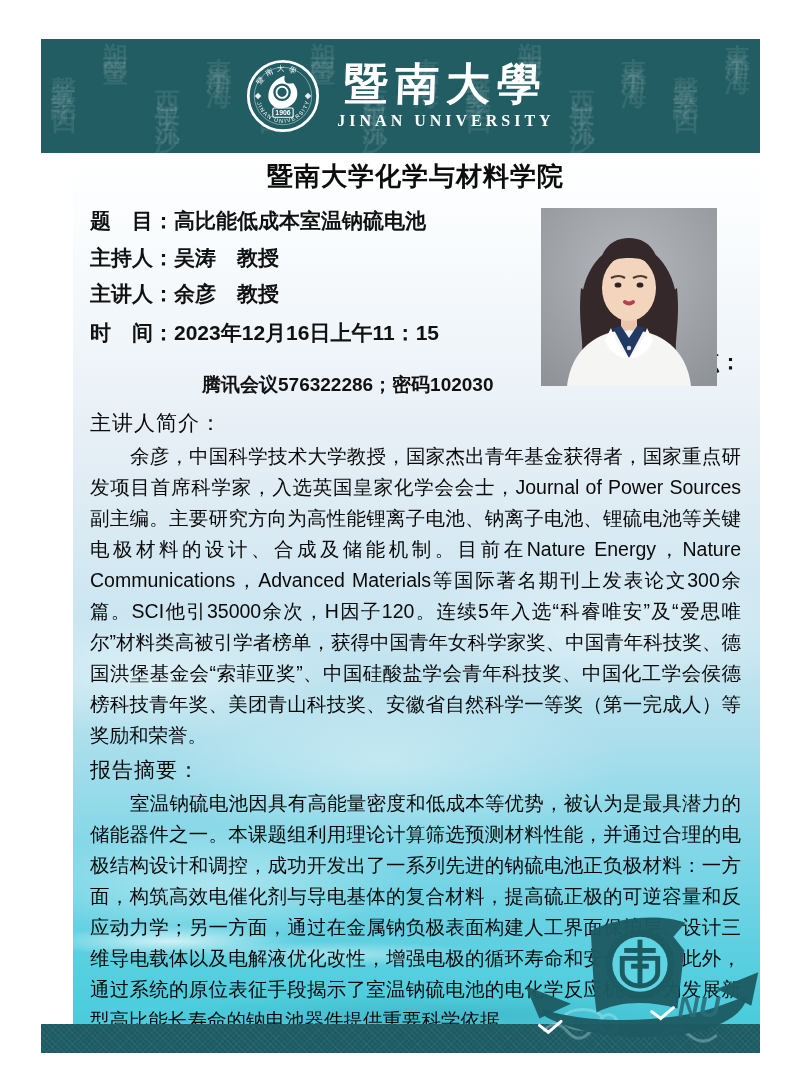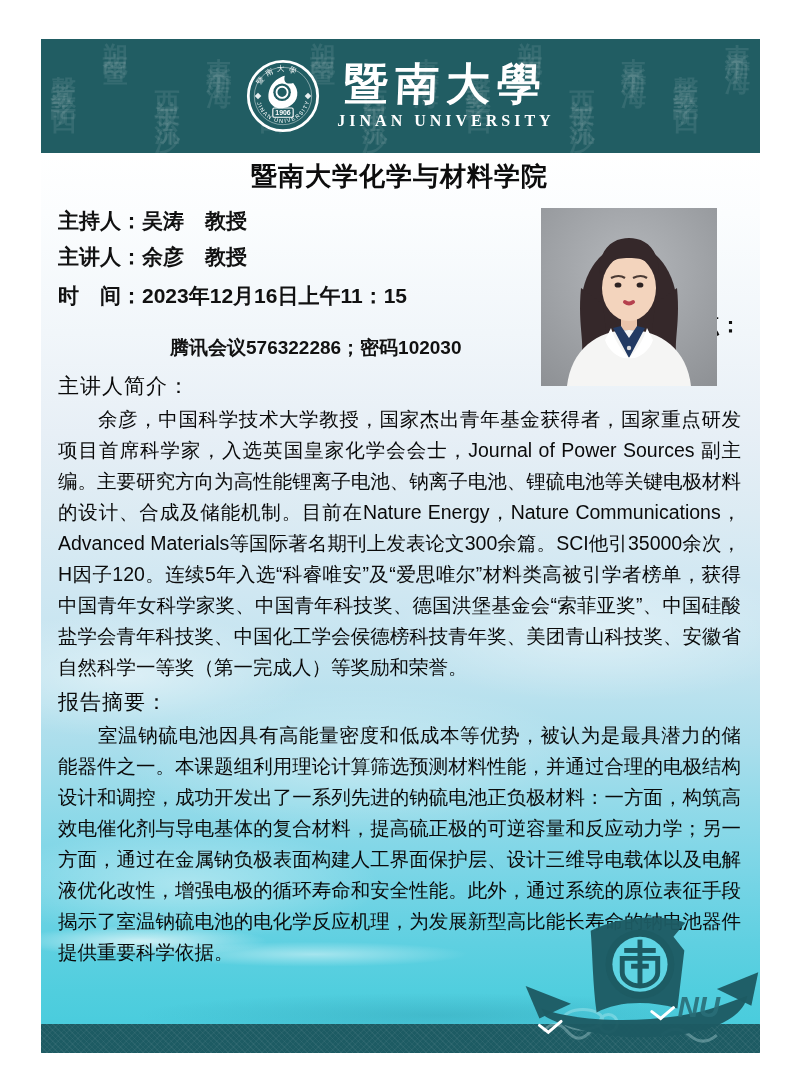--- a/index.html
+++ b/index.html
@@ -22,21 +22,21 @@
   .cn-name{font-family:"Liberation Serif",serif;font-size:44px;font-weight:700;color:#ffffff;
            letter-spacing:7px;line-height:1.05;transform:skewX(-2deg);}
   .en-name{font-family:"Liberation Serif",serif;font-size:16px;font-weight:600;color:#ffffff;
            letter-spacing:4px;margin-top:3px;}
 
   
   .pbody{position:relative;height:871px;padding:0 19px 18px 17px;box-sizing:border-box;overflow:hidden;
     background:linear-gradient(180deg,
       #ffffff 0px,#fbfdfe 60px,#f1f6fa 180px,#e7eff6 280px,#dcebf3 360px,
       #cfe7f2 440px,#c0e3ef 520px,#abdeec 590px,#93dae9 650px,#79d5e6 720px,
-      #5fd0e1 790px,#50cede 840px,#4accdd 871px);}
+      #5fd0e1 790px,#50cede 840px,#4accdd 871px);margin-left:32px;}
   .pbody::before{content:"";position:absolute;inset:0;z-index:0;pointer-events:none;background:
       radial-gradient(260px 90px at 12% 60%, rgba(255,255,255,.45), transparent 70%),
       radial-gradient(300px 100px at 78% 55%, rgba(255,255,255,.40), transparent 70%),
       radial-gradient(340px 110px at 45% 70%, rgba(255,255,255,.35), transparent 70%),
       radial-gradient(280px 80px at 20% 84%, rgba(255,255,255,.40), transparent 70%),
       radial-gradient(180px 22px at 14% 90.5%, rgba(255,255,255,.70), transparent 70%),
       radial-gradient(220px 18px at 38% 92%, rgba(255,255,255,.45), transparent 70%),
       radial-gradient(400px 30px at 55% 99%, rgba(30,120,140,.22), transparent 75%);}
   .pbody>*{position:relative;z-index:1;}
 
@@ -113,20 +113,24 @@
           <div class="cn-name">暨南大學</div>
           <div class="en-name">JINAN UNIVERSITY</div>
         </div>
       </div>
     </div>
 
     <div class="pbody">
       <div class="title1">暨南大学化学与材料学院</div>
 
       <div class="details">
+        <div class="drow drow-1">
+          <span class="lbl">题　目：</span>
+          <span class="val">高比能低成本室温钠硫电池</span>
+        </div>
         <div class="drow drow-3">
           <span class="lbl">主持人：</span>
           <span class="val">吴涛　教授</span>
         </div>
         <div class="drow drow-2">
           <span class="lbl">主讲人：</span>
           <span class="val">余彦　教授</span>
         </div>
         <div class="drow drow-4">
           <span class="lbl">时　间：</span>

